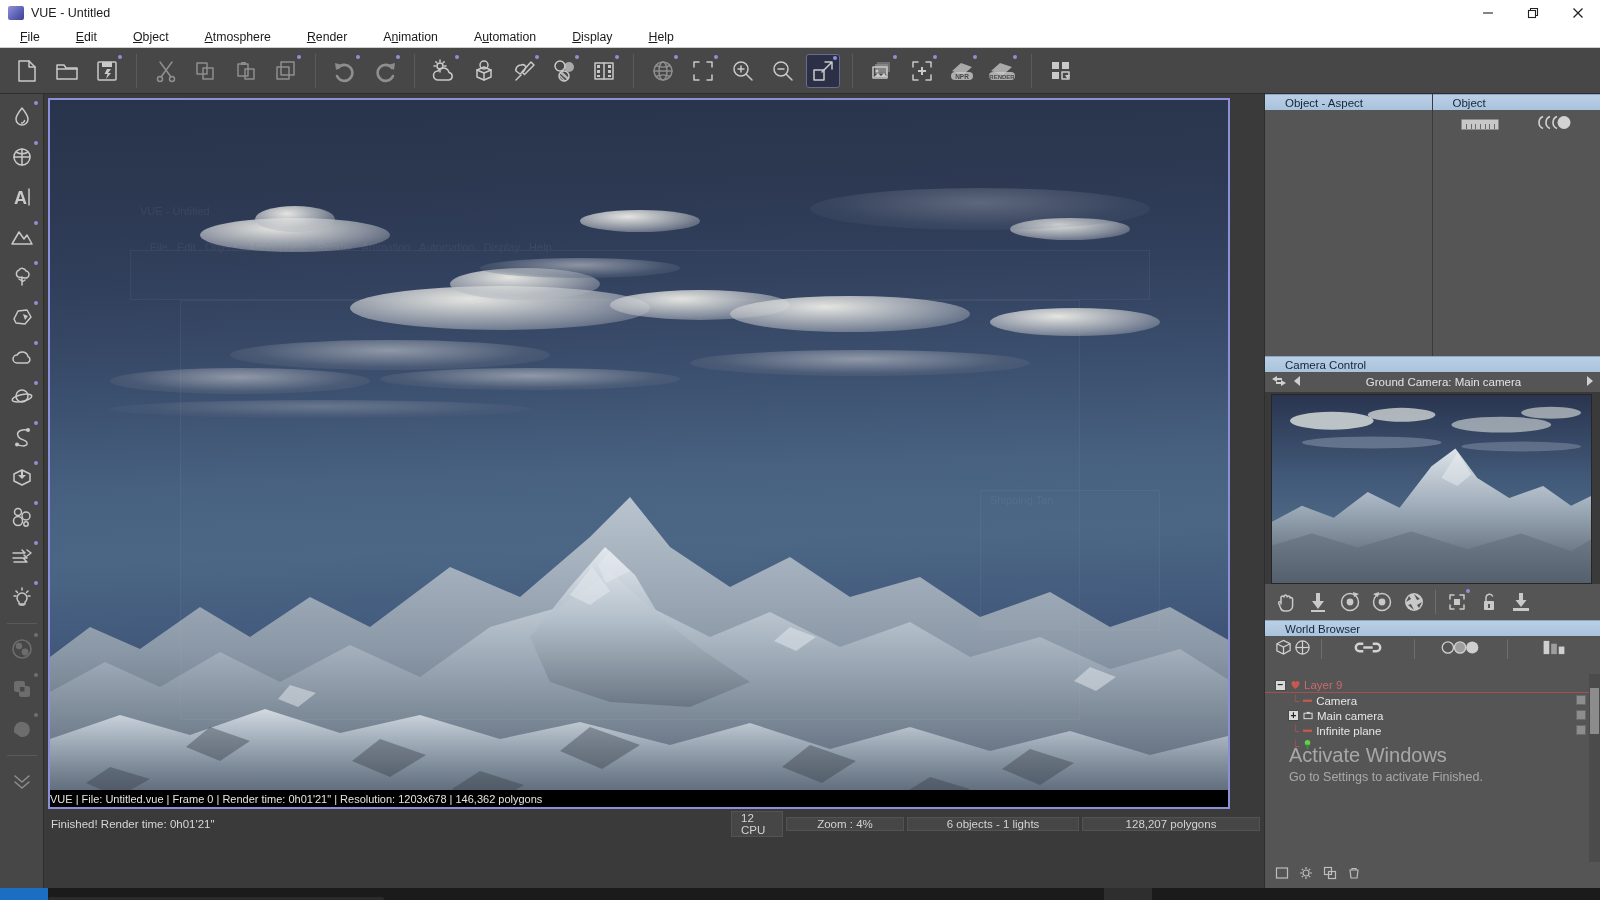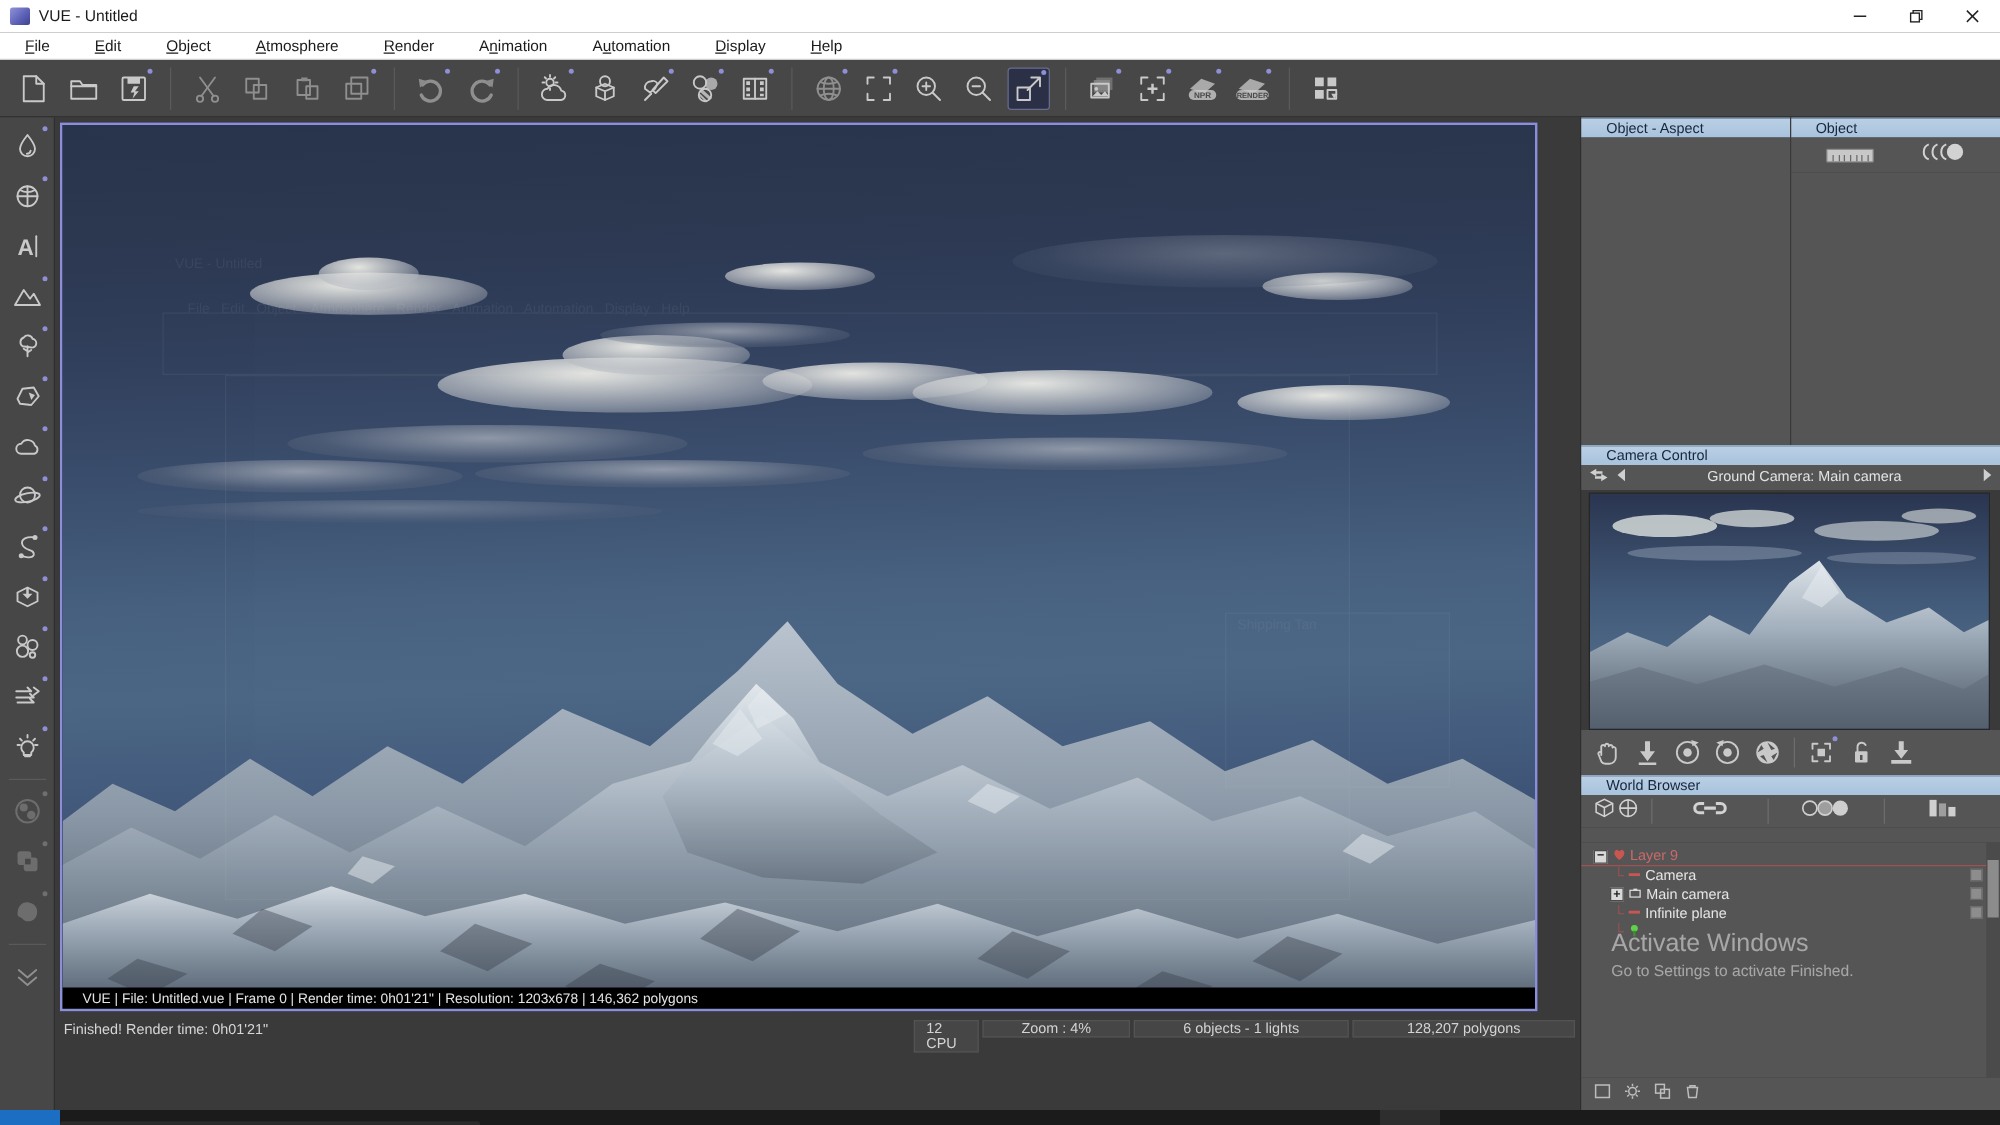--- a/index.html
+++ b/index.html
@@ -101,21 +101,21 @@
     display: flex; align-items: center; z-index: 5;
   }
   #vp-title {
     font-size: 11.5px; color: #e8e8e8; margin-left: 7px; text-decoration: underline;
   }
   #vp-tb-icons { margin-left: auto; display: flex; align-items: center; gap: 7px; padding-right: 6px; }
   #vp-statusbar {
     position: absolute; left: 0; right: 0; bottom: 0; height: 17px;
     background: #000000; display: flex; align-items: center; z-index: 5;
   }
-  #vp-status-text { font-size: 11px; color: #e4e4e4; margin-left: 16px; }
+  #vp-status-text { font-size: 11px; color: #e4e4e4; margin-left: 0; }
 
   
   #sky {
     position: absolute; inset: 0;
     background: linear-gradient(178deg,
       #28334c 0%, #2c3750 12%, #31405d 26%,
       #3b4f6e 40%, #47607f 52%, #4b6685 62%,
       #41587a 74%, #36486a 86%, #2b3a58 100%);
   }
   .cloud {
@@ -131,21 +131,21 @@
     position: absolute; inset: 0; z-index: 3; pointer-events: none; opacity: 0.07;
   }
   .ghost-box { position: absolute; border: 1px solid #cfcfcf; background: rgba(200,205,215,0.10); }
   .ghost-text { position: absolute; font-size: 11px; color: #dcdcdc; }
 
   
   #underbar {
     height: 22px; display: flex; align-items: center; margin-top: 4px;
   }
   #render-status { font-size: 11.5px; color: #d6d6d6; margin-left: 3px; }
-  #underbar-right { margin-left: auto; display: flex; align-items: flex-start; height: 16px; }
+  #underbar-right { margin-left: auto; display: flex; align-items: center; height: 16px; }
   .ub-cell {
     display: flex; align-items: center; justify-content: center;
     font-size: 11.5px; color: #d3d3d3;
     background: #464646; border: 1px solid #535353; margin-left: 3px;
     padding: 0 9px;
   }
 
   
   #rightdock {
     width: 336px; background: #3a3a3a;

